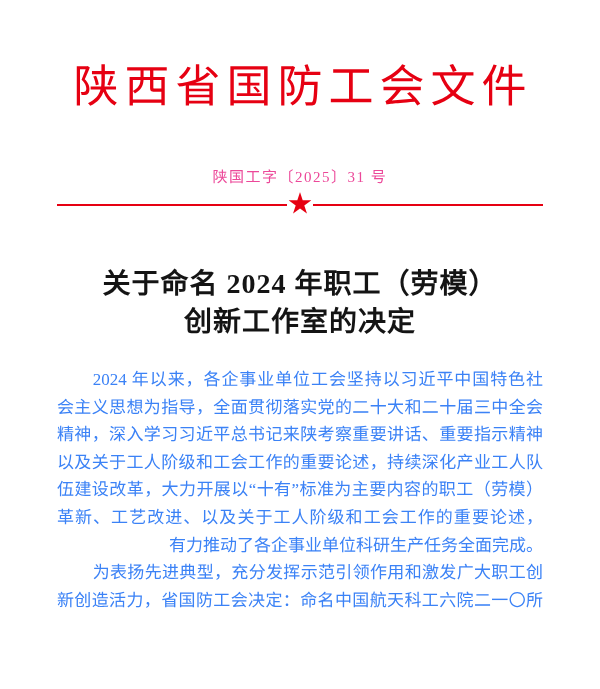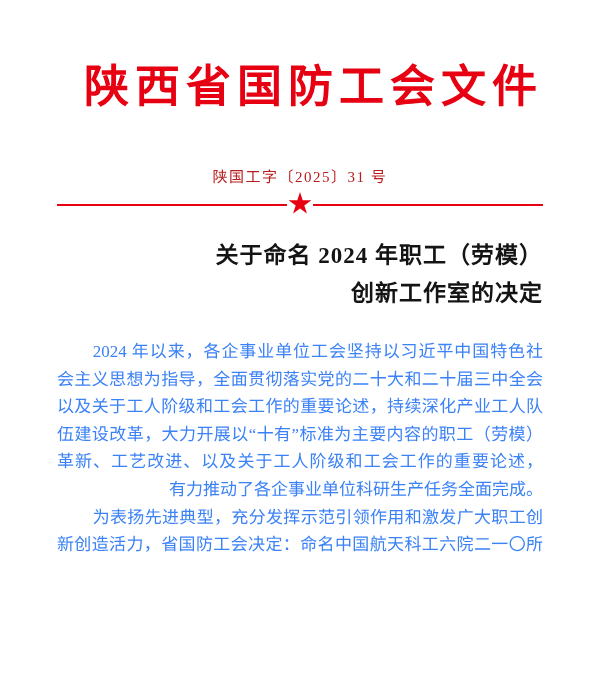--- a/index.html
+++ b/index.html
@@ -13,34 +13,34 @@
   .page {
     width: 600px;
     height: 689px;
     background: #ffffff;
     padding: 0 57px;
     position: relative;
   }
   
   .letterhead {
     margin-top: 54px;
-    text-align: right;
+    text-align: center;
     color: #e60012;
     font-size: 45px;
-    font-weight: bold;
+    font-weight: normal;
     letter-spacing: 6px;
     text-indent: 6px;
     line-height: 66px;
     white-space: nowrap;
   }
   
   .docnum {
     margin-top: 46px;
     text-align: center;
-    color: #b91c1c;
+    color: #ec4899;
     font-size: 15px;
     letter-spacing: 1.5px;
     line-height: 22px;
   }
   
   .redline {
     margin-top: 5px;
     height: 24px;
     display: flex;
     align-items: center;
@@ -53,24 +53,24 @@
   }
   .redline .star {
     color: #e60012;
     font-size: 24px;
     line-height: 24px;
     margin: 0 1px;
     transform: translateY(-1px);
   }
   
   .doc-title {
-    margin-top: 20px;
-    text-align: right;
+    margin-top: 48px;
+    text-align: center;
     color: #141414;
-    font-size: 23px;
+    font-size: 28px;
     font-weight: bold;
     line-height: 38px;
     letter-spacing: 1px;
   }
   
   .body-text {
     margin-top: 25px;
     color: #3b82f6;
     font-size: 17px;
   }
@@ -105,20 +105,21 @@
   </div>
 
   <div class="doc-title">
     <div>关于命名 2024 年职工（劳模）</div>
     <div>创新工作室的决定</div>
   </div>
 
   <div class="body-text">
       <div class="line indent fill">2024 年以来，各企事业单位工会坚持以习近平中国特色社</div>
       <div class="line fill">会主义思想为指导，全面贯彻落实党的二十大和二十届三中全会</div>
+      <div class="line fill">精神，深入学习习近平总书记来陕考察重要讲话、重要指示精神</div>
       <div class="line fill">以及关于工人阶级和工会工作的重要论述，持续深化产业工人队</div>
       <div class="line fill">伍建设改革，大力开展以“十有”标准为主要内容的职工（劳模）</div>
       <div class="line fill">革新、工艺改进、以及关于工人阶级和工会工作的重要论述，</div>
       <div class="line">有力推动了各企事业单位科研生产任务全面完成。</div>
       <div class="line indent fill">为表扬先进典型，充分发挥示范引领作用和激发广大职工创</div>
       <div class="line fill">新创造活力，省国防工会决定：命名中国航天科工六院二一〇所</div>
     </div>
 
 </div>
 

